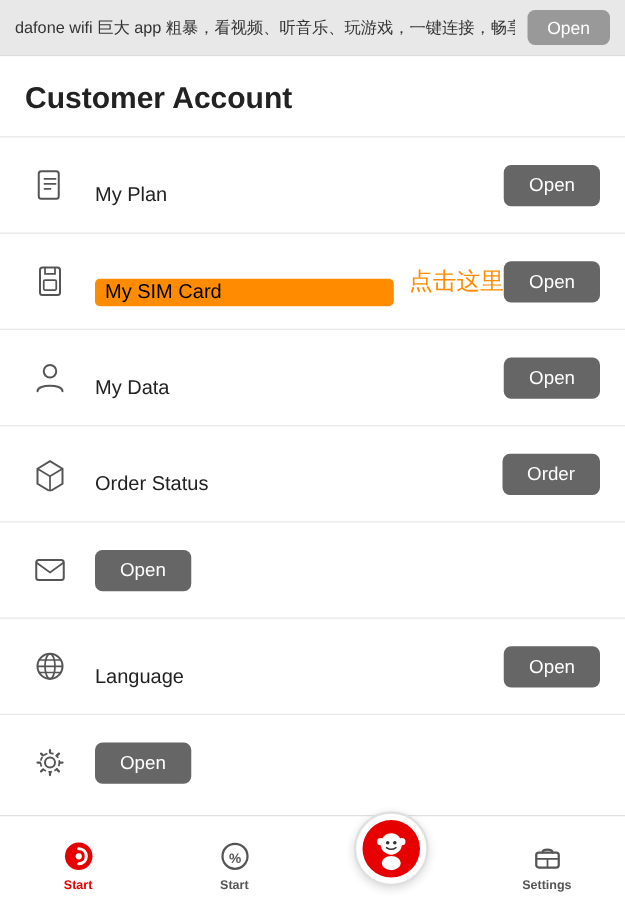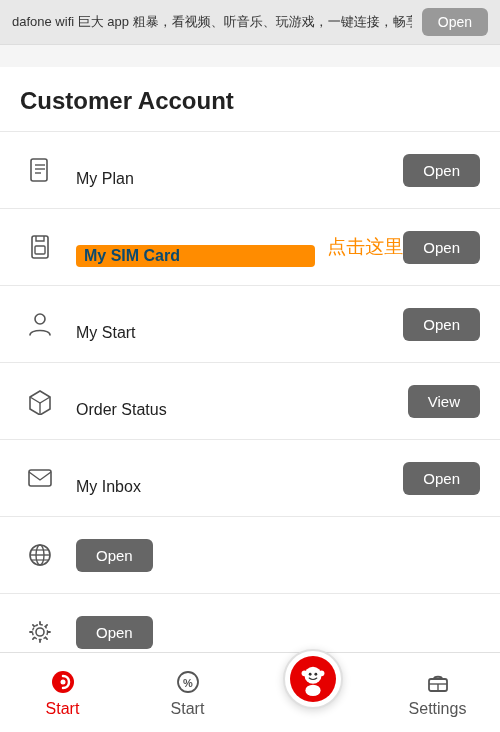--- a/index.html
+++ b/index.html
@@ -47,21 +47,20 @@
     .main-content {
       background: white;
       padding: 0 0 70px 0;
     }
 
     .page-title {
       font-size: 24px;
       font-weight: 700;
       color: #222;
       padding: 20px 20px 16px 20px;
-      margin-top: 22px;
     }
 
     
     .menu-list {
       list-style: none;
     }
     .menu-item {
       display: flex;
       align-items: center;
       padding: 18px 20px;
@@ -85,24 +84,24 @@
       stroke-width: 1.5;
     }
     .menu-label {
       flex: 1;
       font-size: 16px;
       color: #222;
       margin-top: 17px;
     }
     .menu-label.highlighted {
       background: #ff8c00;
-      color: #0c4a6e;
+      color: #000000;
       padding: 2px 8px;
       border-radius: 4px;
-      font-weight: 700;
+      font-weight: 400;
     }
     .menu-label-wrapper {
       flex: 1;
       display: flex;
       align-items: center;
       gap: 12px;
     }
     .click-hint {
       color: #ff8c00;
       font-size: 19px;
@@ -151,22 +150,23 @@
       height: 28px;
       display: flex;
       align-items: center;
       justify-content: center;
     }
     .nav-icon-wrap svg {
       width: 26px;
       height: 26px;
     }
     .nav-label {
-      font-size: 16px;
+      font-size: 10px;
       color: #555;
+      font-weight: bold;
     }
     .nav-label.active {
       color: #e60000;
     }
 
     
     .center-circle {
       width: 60px;
       height: 60px;
       border-radius: 50%;
@@ -237,58 +237,58 @@
         <button class="menu-btn">Open</button>
       </li>
       <li class="menu-item">
         <div class="menu-icon">
           <svg viewBox="0 0 28 28" fill="none" stroke="#555" stroke-width="1.5">
             <circle cx="14" cy="9" r="5" stroke="#555" stroke-width="1.6" fill="none"></circle>
         <path d="M4 25 C4 19 24 19 24 25" stroke="#555" stroke-width="1.6" fill="none" stroke-linecap="round"></path>
           </svg>
         </div>
         <div class="menu-label-wrapper">
-          <span class="menu-label">My Start</span>
+          <span class="menu-label">My Data</span>
         </div>
         <button class="menu-btn">Open</button>
       </li>
       <li class="menu-item">
         <div class="menu-icon">
           <svg viewBox="0 0 28 28" fill="none" stroke="#555" stroke-width="1.5">
             <path d="M4 10 L14 4 L24 10 L24 22 L14 28 L4 22 Z" stroke="#555" stroke-width="1.6" fill="none"></path>
         <path d="M4 10 L14 16 L24 10" stroke="#555" stroke-width="1.4" fill="none"></path>
         <line x1="14" y1="16" x2="14" y2="28" stroke="#555" stroke-width="1.4"></line>
           </svg>
         </div>
         <div class="menu-label-wrapper">
           <span class="menu-label">Order Status</span>
         </div>
-        <button class="menu-btn">View</button>
+        <button class="menu-btn">Order</button>
       </li>
       <li class="menu-item">
         <div class="menu-icon">
           <svg viewBox="0 0 28 28" fill="none" stroke="#555" stroke-width="1.5">
             <rect x="3" y="6" width="22" height="16" rx="2" stroke="#555" stroke-width="1.6" fill="none"></rect>
         <path d="M3 8 L14 16 L25 8" stroke="#555" stroke-width="1.4" fill="none"></path>
           </svg>
-        </div>
-        <div class="menu-label-wrapper">
-          <span class="menu-label">My Inbox</span>
         </div>
         <button class="menu-btn">Open</button>
       </li>
       <li class="menu-item">
         <div class="menu-icon">
           <svg viewBox="0 0 28 28" fill="none" stroke="#555" stroke-width="1.5">
             <circle cx="14" cy="14" r="10" stroke="#555" stroke-width="1.6" fill="none"></circle>
         <ellipse cx="14" cy="14" rx="4" ry="10" stroke="#555" stroke-width="1.4" fill="none"></ellipse>
         <line x1="4" y1="14" x2="24" y2="14" stroke="#555" stroke-width="1.4"></line>
         <line x1="5" y1="9" x2="23" y2="9" stroke="#555" stroke-width="1.2"></line>
         <line x1="5" y1="19" x2="23" y2="19" stroke="#555" stroke-width="1.2"></line>
           </svg>
+        </div>
+        <div class="menu-label-wrapper">
+          <span class="menu-label">Language</span>
         </div>
         <button class="menu-btn">Open</button>
       </li>
       <li class="menu-item">
         <div class="menu-icon">
           <svg viewBox="0 0 28 28" fill="none" stroke="#555" stroke-width="1.5">
             <circle cx="14" cy="14" r="4" stroke="#555" stroke-width="1.6" fill="none"></circle>
         <path d="M14 4 L14 6 M14 22 L14 24 M4 14 L6 14 M22 14 L24 14
           M6.9 6.9 L8.3 8.3 M19.7 19.7 L21.1 21.1
           M21.1 6.9 L19.7 8.3 M8.3 19.7 L6.9 21.1" stroke="#555" stroke-width="1.8" stroke-linecap="round"></path>

